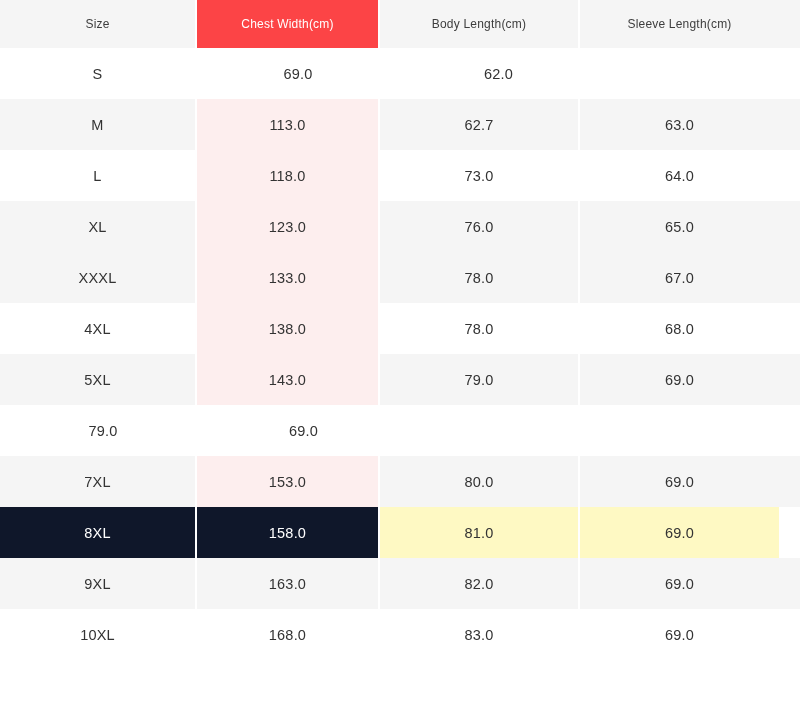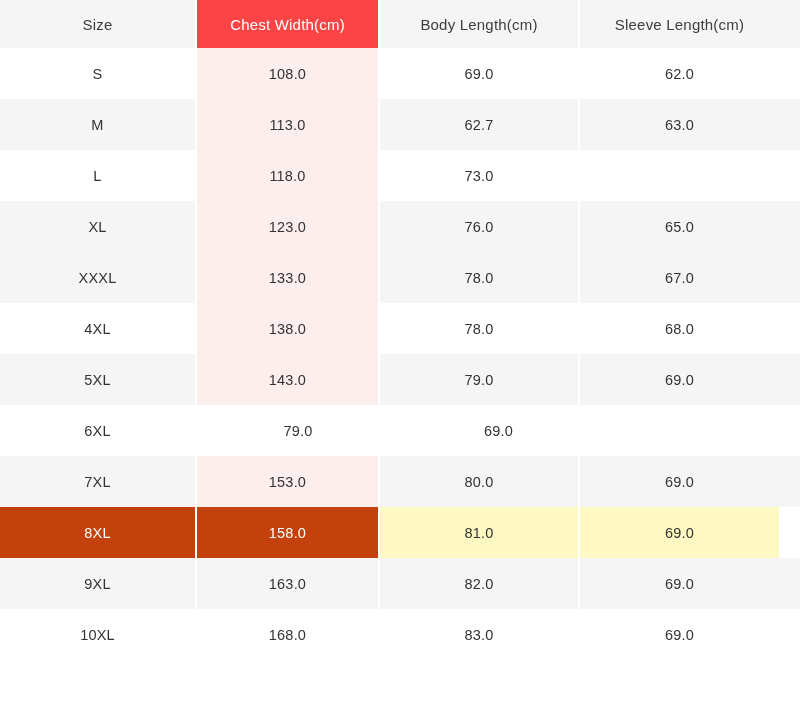--- a/index.html
+++ b/index.html
@@ -55,38 +55,38 @@
 
   
   .col-0 { width: 195px; }
   .gap   { width: 2px; background: #ffffff; flex: 0 0 2px; }
   .col-1 { width: 181px; }
   .col-2 { width: 198px; }
   .col-3 { width: 199px; }
 
   
   .header-row .cell {
-    font-size: 15px;
+    font-size: 12px;
     color: #3d3d3d;
     text-align: right;
   }
 
   .header-row .cell.accent {
     background: #fc4446;
     color: #ffffff;
   }
 
   
   .cell.tinted {
     background: #fdeeee;
   }
 
   
   .cell.highlight {
-    background: #c2410c;
+    background: #0f172a;
     color: #ffffff;
   }
 
   .data-row.highlight-row .cell.plain {
     background: #fef9c3;
   }
 </style>
 </head>
 <body>
 
@@ -99,21 +99,20 @@
     <div class="gap"></div>
     <div class="cell col-2">Body Length(cm)</div>
     <div class="gap"></div>
     <div class="cell col-3">Sleeve Length(cm)</div>
   </div>
 
   <div id="rows-container">
       <div class="row data-row shade-white">
         <div class="cell col-0">S</div>
         <div class="gap"></div>
-        <div class="cell col-1 tinted">108.0</div>
         <div class="gap"></div>
         <div class="cell col-2">69.0</div>
         <div class="gap"></div>
         <div class="cell col-3">62.0</div>
       </div>
       <div class="row data-row shade-grey">
         <div class="cell col-0">M</div>
         <div class="gap"></div>
         <div class="cell col-1 tinted">113.0</div>
         <div class="gap"></div>
@@ -121,20 +120,21 @@
         <div class="gap"></div>
         <div class="cell col-3">63.0</div>
       </div>
       <div class="row data-row shade-white">
         <div class="cell col-0">L</div>
         <div class="gap"></div>
         <div class="cell col-1 tinted">118.0</div>
         <div class="gap"></div>
         <div class="cell col-2">73.0</div>
         <div class="gap"></div>
+        <div class="cell col-3">64.0</div>
       </div>
       <div class="row data-row shade-grey">
         <div class="cell col-0">XL</div>
         <div class="gap"></div>
         <div class="cell col-1 tinted">123.0</div>
         <div class="gap"></div>
         <div class="cell col-2">76.0</div>
         <div class="gap"></div>
         <div class="cell col-3">65.0</div>
       </div>
@@ -159,21 +159,20 @@
       <div class="row data-row shade-grey">
         <div class="cell col-0">5XL</div>
         <div class="gap"></div>
         <div class="cell col-1 tinted">143.0</div>
         <div class="gap"></div>
         <div class="cell col-2">79.0</div>
         <div class="gap"></div>
         <div class="cell col-3">69.0</div>
       </div>
       <div class="row data-row shade-white">
-        <div class="cell col-0">6XL</div>
         <div class="gap"></div>
         <div class="gap"></div>
         <div class="cell col-2">79.0</div>
         <div class="gap"></div>
         <div class="cell col-3">69.0</div>
       </div>
       <div class="row data-row shade-grey">
         <div class="cell col-0">7XL</div>
         <div class="gap"></div>
         <div class="cell col-1 tinted">153.0</div>

